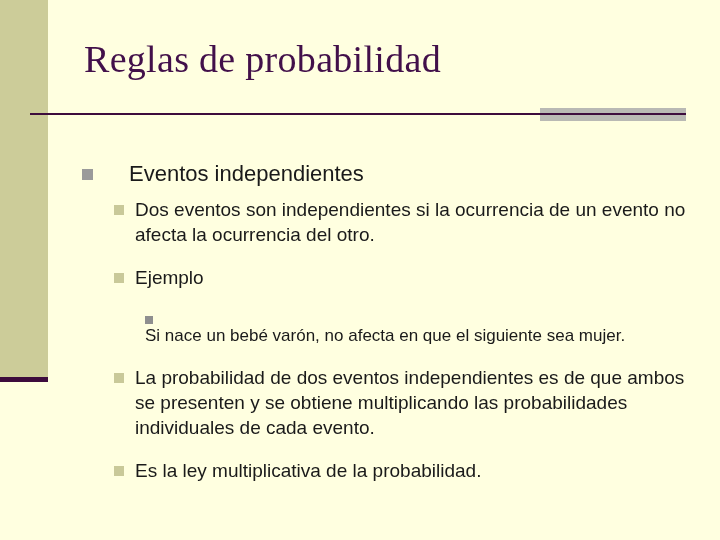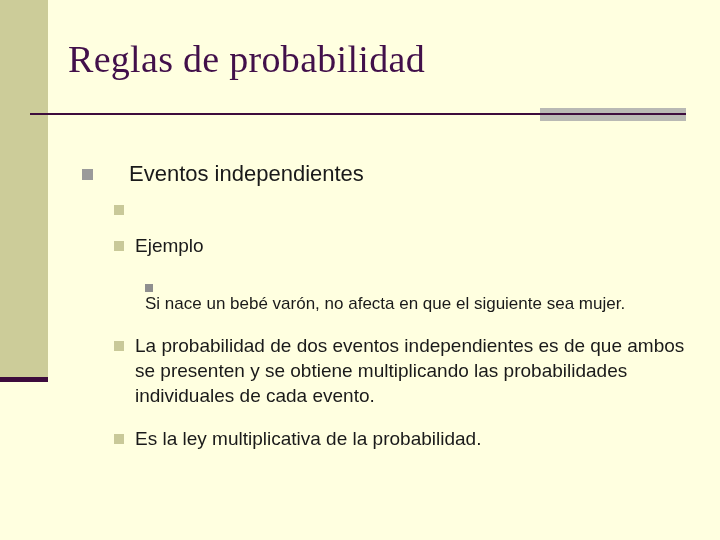--- a/index.html
+++ b/index.html
@@ -36,21 +36,21 @@
     left: 0;
     top: 377px;
     width: 48px;
     height: 5px;
     background: #3d0c3d;
   }
 
   
   #title {
     position: absolute;
-    left: 68px;
+    left: 84px;
     top: 36px;
     width: 600px;
     font-family: "Liberation Serif", "DejaVu Serif", serif;
     font-size: 38px;
     line-height: 46px;
     color: #42104a;
     letter-spacing: 0.3px;
     white-space: nowrap;
   }
 
@@ -169,20 +169,21 @@
 
   <div id="body">
 
     <div class="bullet-row lvl1">
       <span class="marker"></span>
       <span class="text">Eventos independientes</span>
     </div>
 
     <div class="bullet-row lvl2">
       <span class="marker"></span>
+      <span class="text">Dos eventos son independientes si la ocurrencia de un evento no afecta la ocurrencia del otro.</span>
     </div>
 
     <div class="bullet-row lvl2 gap-top">
       <span class="marker"></span>
       <span class="text">Ejemplo</span>
     </div>
 
     <div class="bullet-row lvl3 gap-top">
       <span class="marker"></span>
       <span class="text">Si nace un bebé varón, no afecta en que el siguiente sea mujer.</span>

